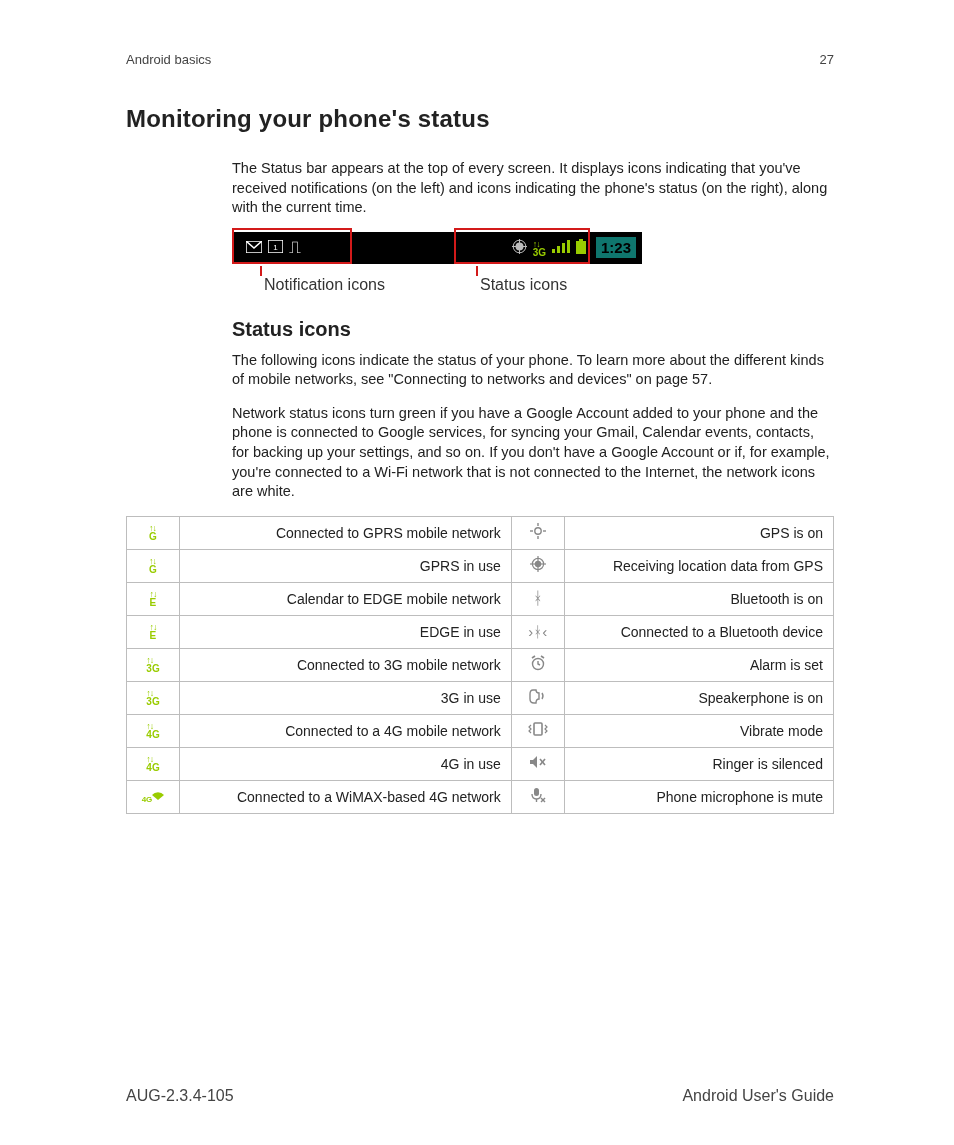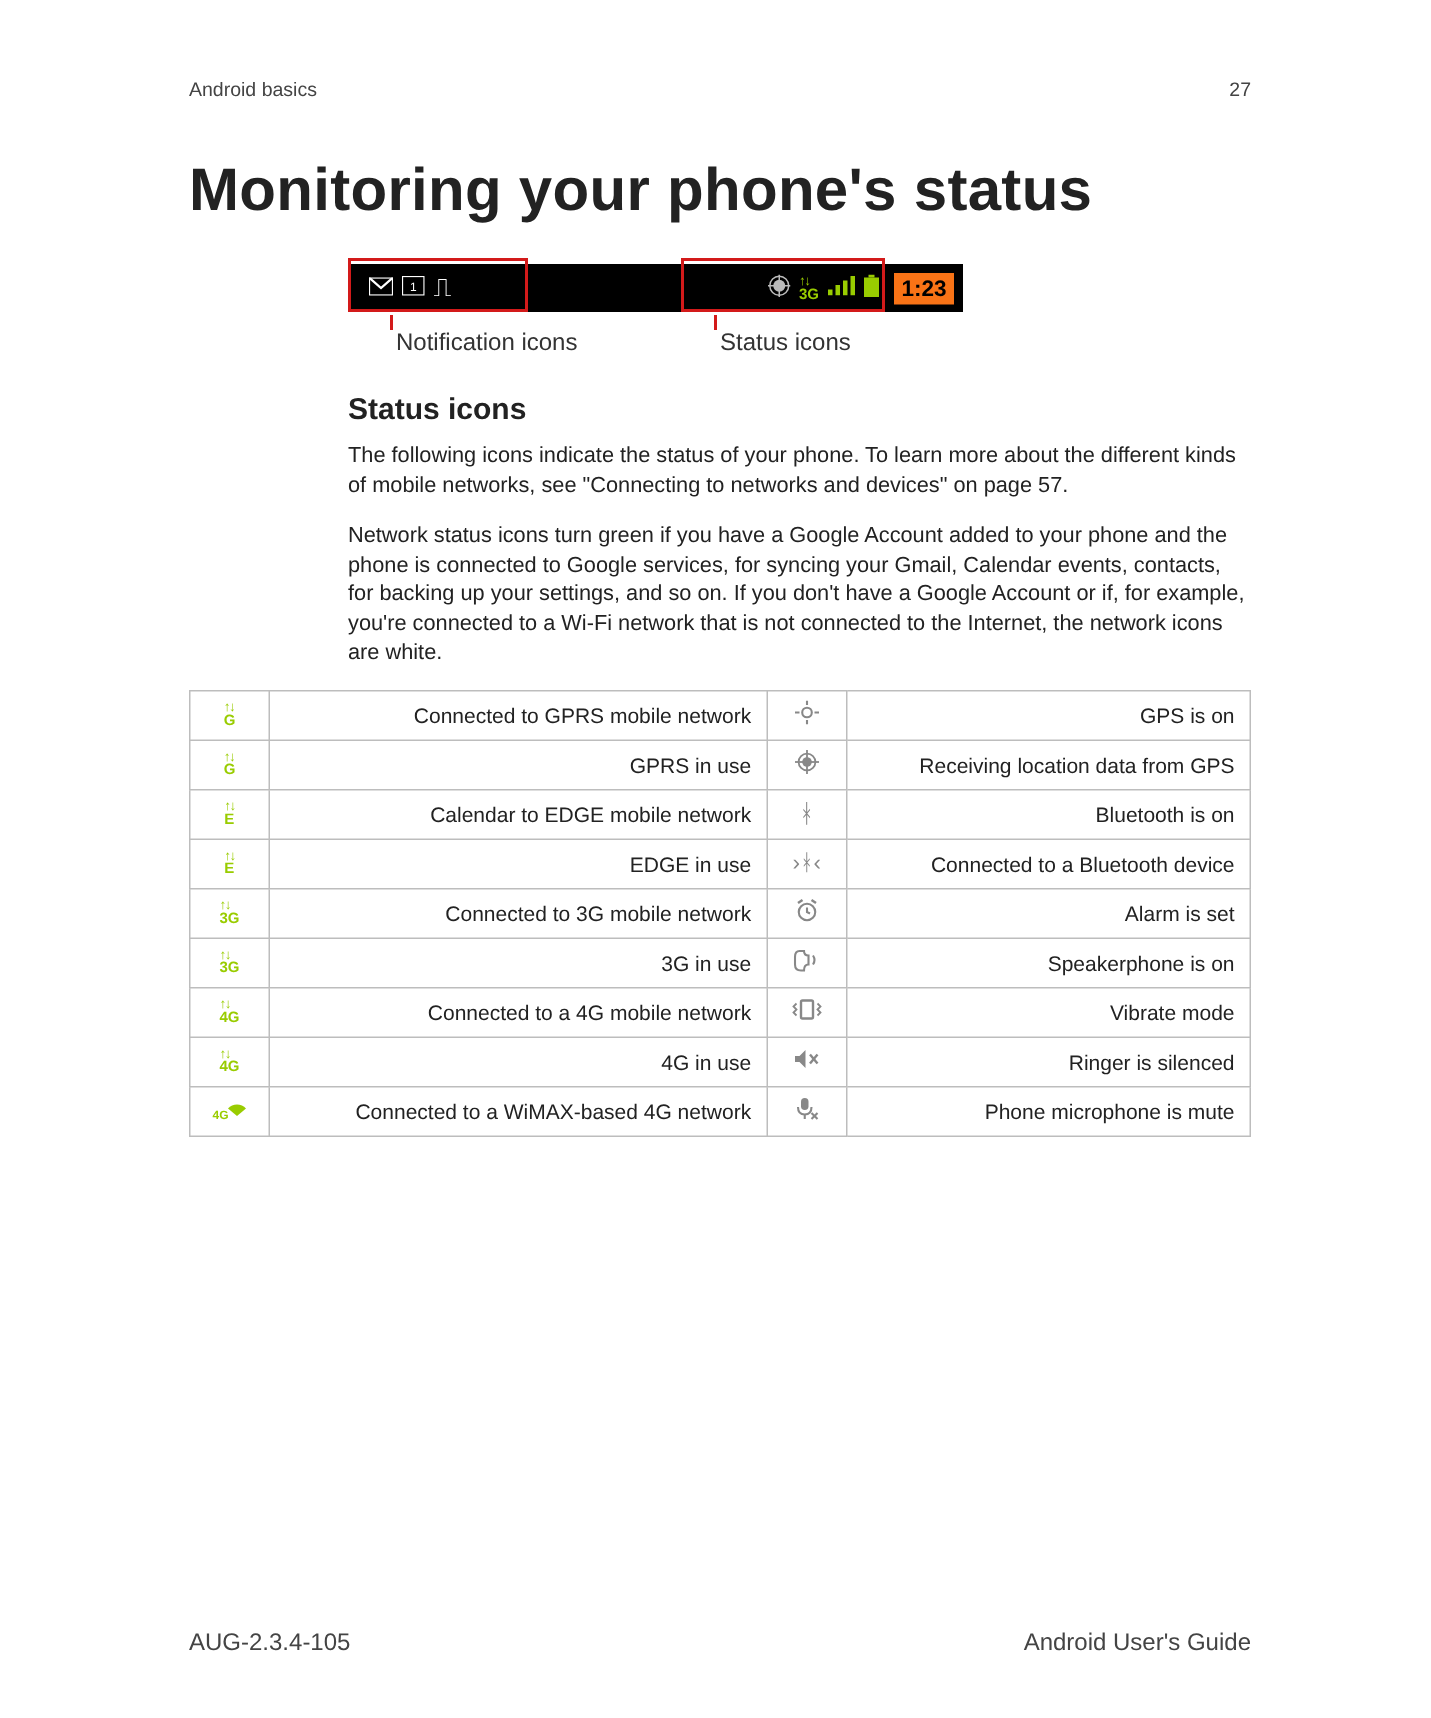--- a/index.html
+++ b/index.html
@@ -16,21 +16,21 @@
     position: relative;
   }
   .runhead {
     display: flex;
     justify-content: space-between;
     font-size: 13px;
     color: #444;
     margin-bottom: 38px;
   }
   h1 {
-    font-size: 40px;
+    font-size: 24px;
     font-weight: 700;
     margin: 0 0 26px 0;
     letter-spacing: .2px;
   }
   .body-col {
     margin-left: 106px;
   }
   p {
     font-size: 14.5px;
     line-height: 1.35;
@@ -65,21 +65,21 @@
   .redbox.right { left: 222px; width: 136px; }
   .sb-left {
     display: flex; align-items: center; gap: 6px; padding-left: 14px;
     font-size: 15px;
   }
   .sb-right {
     margin-left: auto; display: flex; align-items: center; gap: 6px; padding-right: 6px;
     font-size: 15px;
   }
   .sb-time {
-    background: #f97316; color: #000; font-weight: 700;
+    background: #0f766e; color: #000; font-weight: 700;
     padding: 2px 5px; font-size: 15px; margin-left: 4px;
   }
   .sb-green { color: #9c0; }
   .callouts {
     width: 410px; position: relative; height: 26px; margin-top: 2px;
     font-size: 16px; color: #333;
   }
   .callouts .tick {
     position: absolute; top: 0; width: 2px; height: 10px; background: #d31a1a;
   }
@@ -128,20 +128,21 @@
 
   <div class="runhead">
     <span>Android basics</span>
     <span>27</span>
   </div>
 
   <h1>Monitoring your phone's status</h1>
 
   <div class="body-col">
 
+    <p>The Status bar appears at the top of every screen. It displays icons indicating that you've received notifications (on the left) and icons indicating the phone's status (on the right), along with the current time.</p>
 
     <div class="statusbar-wrap">
       <div class="statusbar">
         <div class="redbox left"></div>
         <div class="redbox right"></div>
         <div class="sb-left">
           <span>
             <svg width="16" height="12" viewBox="0 0 16 12">
                 <rect x="0" y="0" width="16" height="12" fill="none" stroke="#fff" stroke-width="1.5"></rect>
                 <path d="M0 0 L8 7 L16 0" fill="none" stroke="#fff" stroke-width="1.5"></path>

